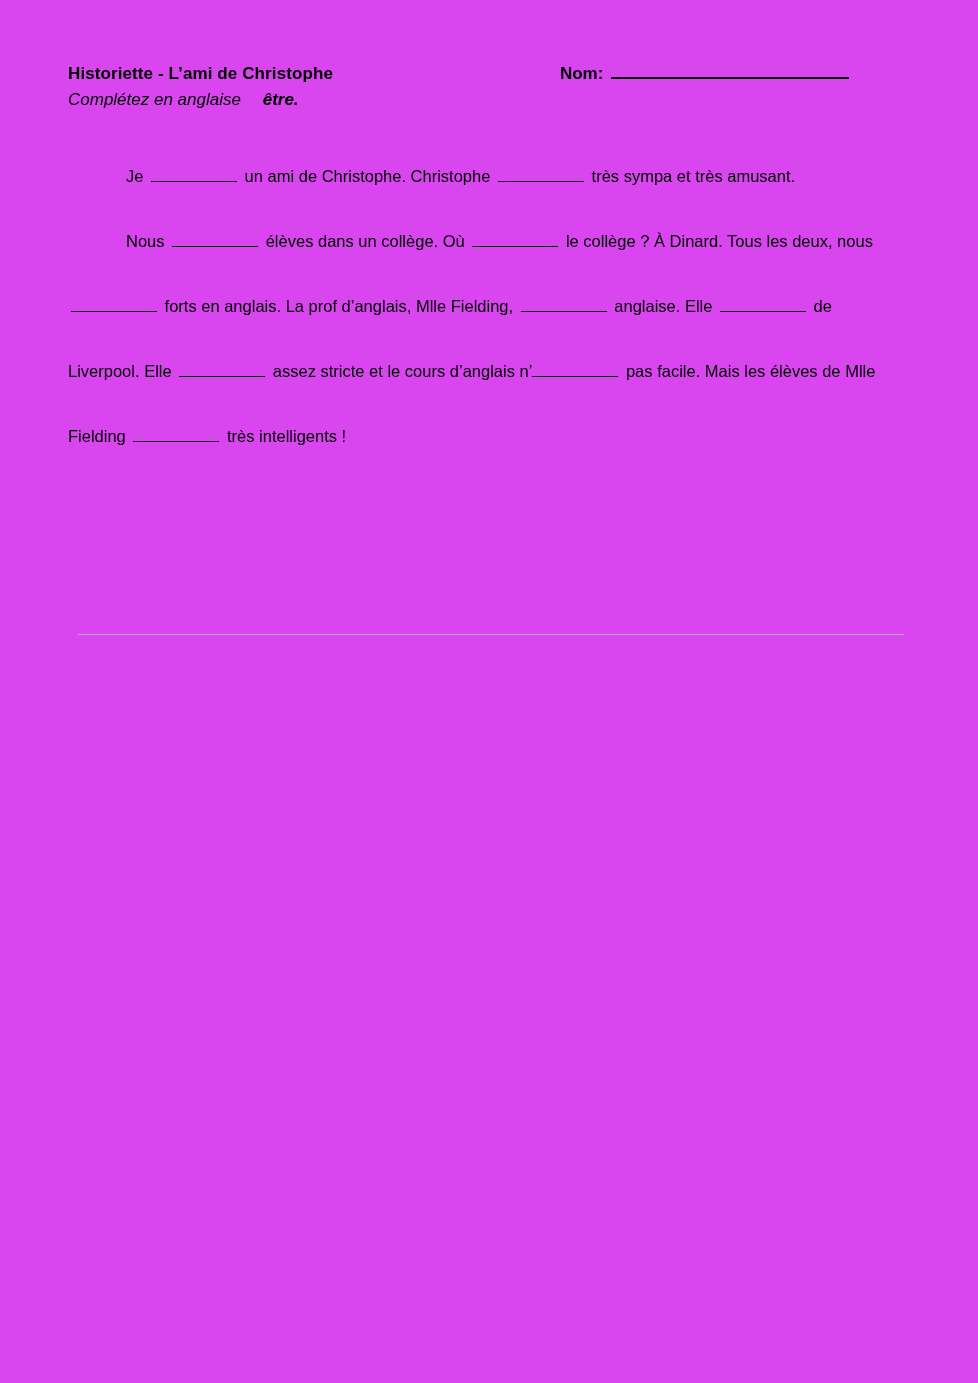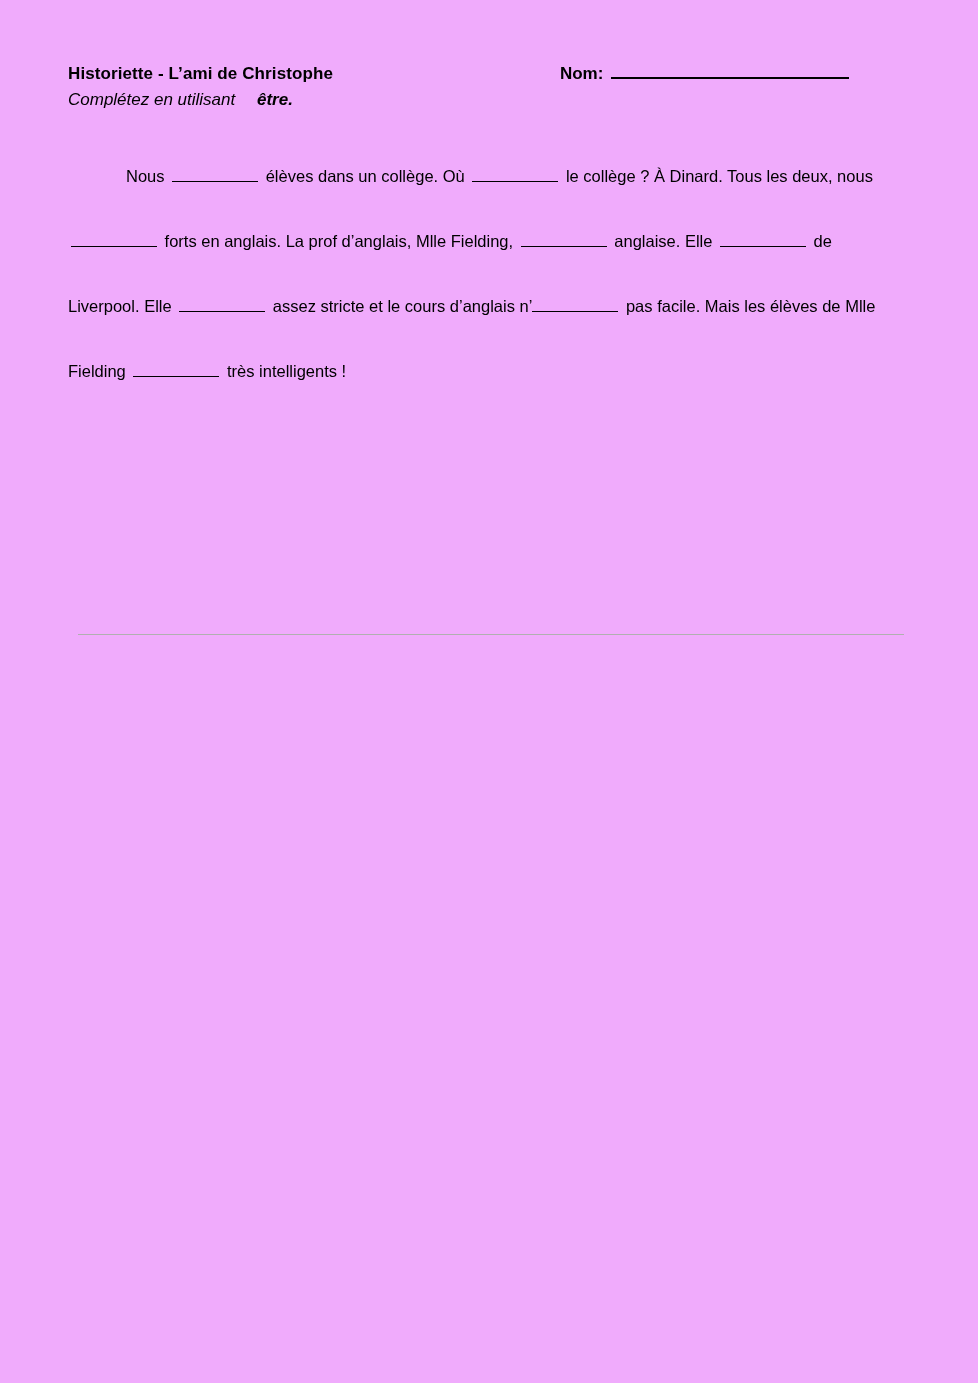--- a/index.html
+++ b/index.html
@@ -13,21 +13,21 @@
     font-family: "Liberation Sans", sans-serif;
     color: #000000;
     position: relative;
     overflow: hidden;
   }
   .page {
     position: absolute;
     left: 0; top: 0;
     width: 978px;
     height: 1383px;
-    background: #f0abfc;
+    background: #d946ef;
   }
   .content {
     position: absolute;
     left: 68px;
     top: 62px;
     width: 840px;
   }
   .header-row {
     display: flex;
     align-items: baseline;
@@ -112,24 +112,25 @@
 
     <div class="header-row">
       <div class="doc-title">Historiette - L’ami de Christophe</div>
       <div class="name-group">
         <span class="name-label">Nom:</span>
         <span class="name-line"></span>
       </div>
     </div>
 
     <div class="subtitle">
-      <span>Complétez en utilisant </span><b>être.</b>
+      <span>Complétez en anglaise </span><b>être.</b>
     </div>
 
     <div class="body-text" id="body-text">
+        <div class="para"><span class="indent"></span><span>Je </span><span class="blank"></span><span> un ami de Christophe. Christophe </span><span class="blank"></span><span> très sympa et très amusant.</span></div>
         <div class="para"><span class="indent"></span><span>Nous </span><span class="blank"></span><span> élèves dans un collège. Où </span><span class="blank"></span><span> le collège ? À Dinard. Tous les deux, nous </span><span class="blank"></span><span> forts en anglais. La prof d’anglais, Mlle Fielding, </span><span class="blank"></span><span> anglaise. Elle </span><span class="blank"></span><span> de Liverpool. Elle </span><span class="blank"></span><span> assez stricte et le cours d’anglais n’</span><span class="blank tight"></span><span> pas facile. Mais les élèves de Mlle Fielding </span><span class="blank"></span><span> très intelligents !</span></div>
       </div>
 
   </div>
 
   <div class="footer-rule"></div>
 
 </div>
 
 </body></html>

